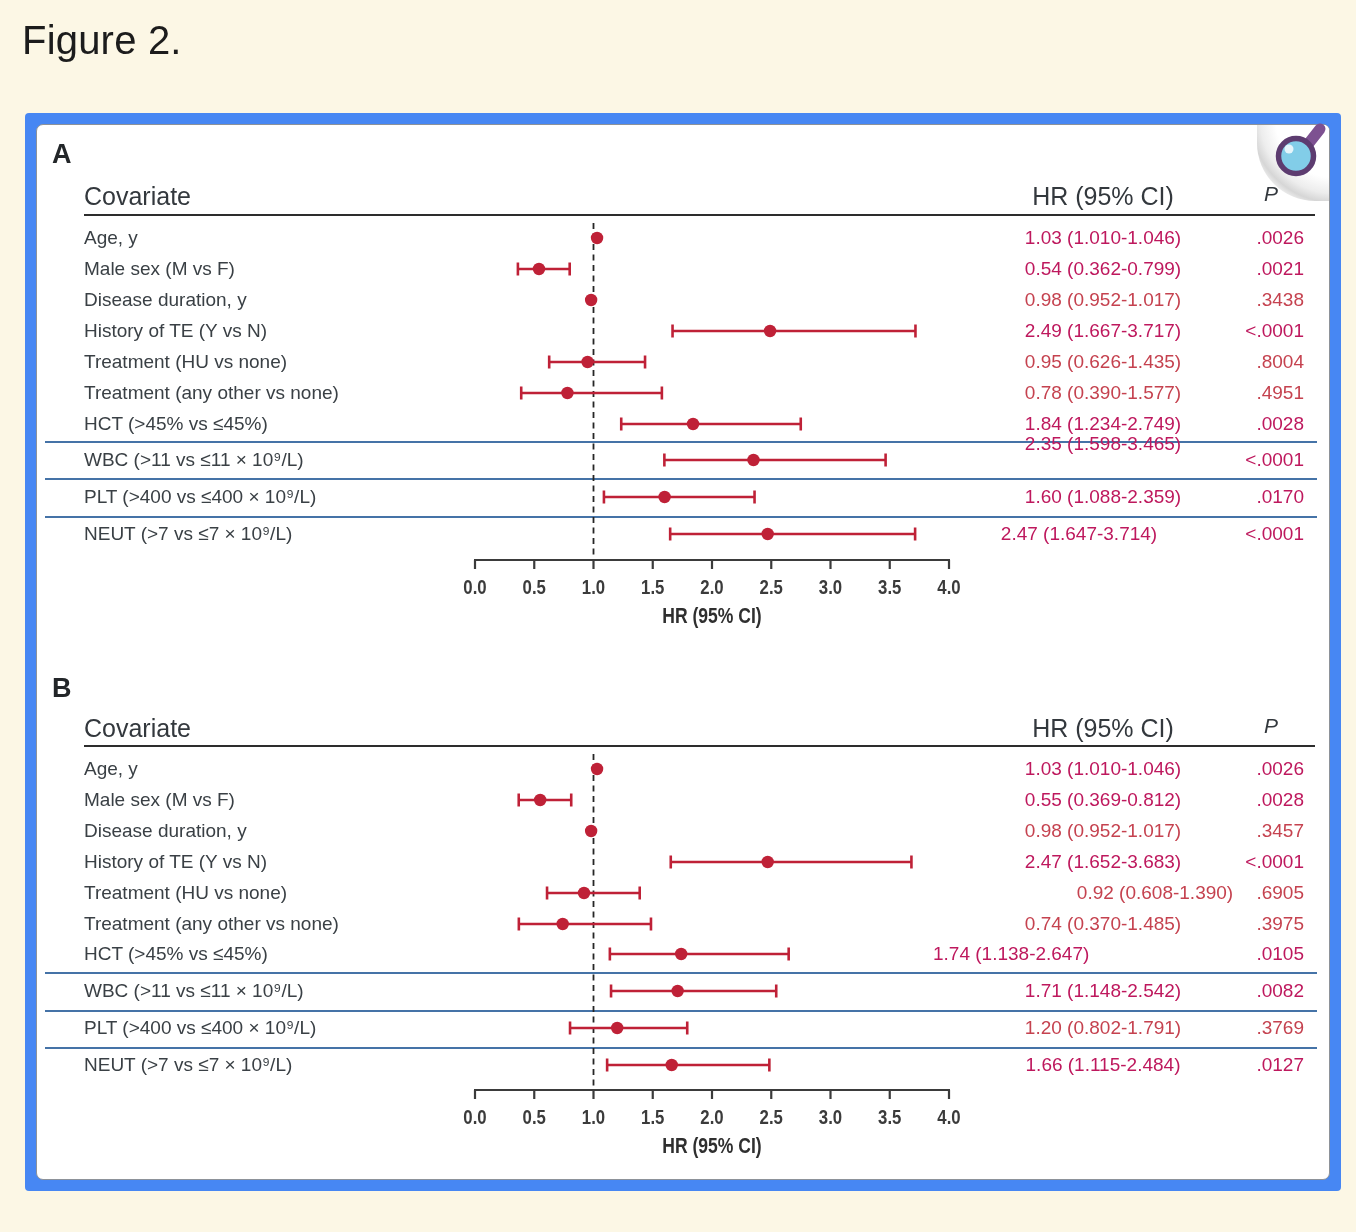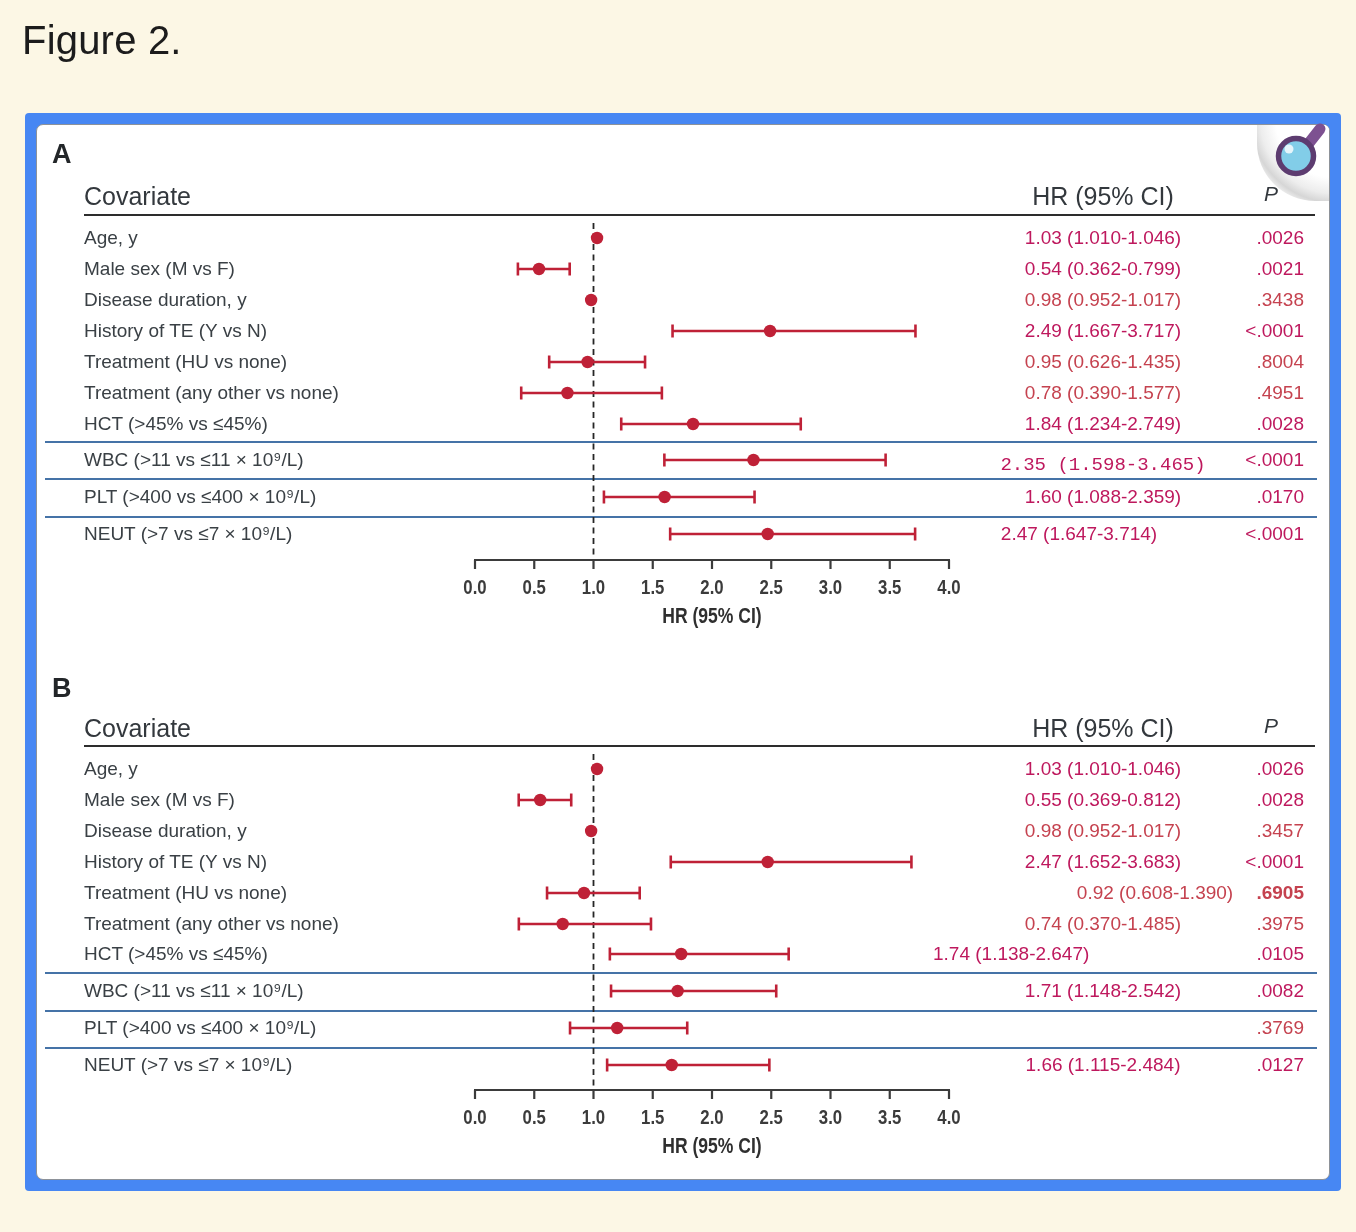--- a/index.html
+++ b/index.html
@@ -44,31 +44,32 @@
 
 <div class="frame">
   <div class="paper">
       <div class="sep" style="left: 8px; top: 922px; width: 1272px;"></div>
       <div class="sep" style="left: 8px; top: 885px; width: 1272px;"></div>
       <div class="sep" style="left: 8px; top: 847px; width: 1272px;"></div>
       <div class="row-p c-blue" style="left: 1137px; top: 927px; width: 130px; text-align: right;">.0127</div>
       <div class="row-hr c-blue" style="left: 896px; top: 927px; width: 340px; text-align: center;">1.66 (1.115-2.484)</div>
       <div class="row-label" style="left: 47px; top: 927px;">NEUT (&gt;7 vs ≤7 × 10⁹/L)</div>
       <div class="row-p c-red" style="left: 1137px; top: 890px; width: 130px; text-align: right;">.3769</div>
+      <div class="row-hr c-red" style="left: 896px; top: 890px; width: 340px; text-align: center;">1.20 (0.802-1.791)</div>
       <div class="row-label" style="left: 47px; top: 890px;">PLT (&gt;400 vs ≤400 × 10⁹/L)</div>
       <div class="row-p c-blue" style="left: 1137px; top: 853px; width: 130px; text-align: right;">.0082</div>
       <div class="row-hr c-blue" style="left: 896px; top: 853px; width: 340px; text-align: center;">1.71 (1.148-2.542)</div>
       <div class="row-label" style="left: 47px; top: 853px;">WBC (&gt;11 vs ≤11 × 10⁹/L)</div>
       <div class="row-p c-blue" style="left: 1137px; top: 816px; width: 130px; text-align: right;">.0105</div>
       <div class="row-hr c-blue" style="left: 896px; top: 816px; width: 340px; text-align: left;">1.74 (1.138-2.647)</div>
       <div class="row-label" style="left: 47px; top: 816px;">HCT (&gt;45% vs ≤45%)</div>
       <div class="row-p c-red" style="left: 1137px; top: 786px; width: 130px; text-align: right;">.3975</div>
       <div class="row-hr c-red" style="left: 896px; top: 786px; width: 340px; text-align: center;">0.74 (0.370-1.485)</div>
       <div class="row-label" style="left: 47px; top: 786px;">Treatment (any other vs none)</div>
-      <div class="row-p c-red" style="left: 1137px; top: 755px; width: 130px; text-align: right; font-weight: bold;">.6905</div>
+      <div class="row-p c-red" style="left: 1137px; top: 755px; width: 130px; text-align: right;">.6905</div>
       <div class="row-hr c-red" style="left: 948px; top: 755px; width: 340px; text-align: center;">0.92 (0.608-1.390)</div>
       <div class="row-label" style="left: 47px; top: 755px;">Treatment (HU vs none)</div>
       <div class="row-p c-blue" style="left: 1137px; top: 724px; width: 130px; text-align: right;">&lt;.0001</div>
       <div class="row-hr c-blue" style="left: 896px; top: 724px; width: 340px; text-align: center;">2.47 (1.652-3.683)</div>
       <div class="row-label" style="left: 47px; top: 724px;">History of TE (Y vs N)</div>
       <div class="row-p c-red" style="left: 1137px; top: 693px; width: 130px; text-align: right;">.3457</div>
       <div class="row-hr c-red" style="left: 896px; top: 693px; width: 340px; text-align: center;">0.98 (0.952-1.017)</div>
       <div class="row-label" style="left: 47px; top: 693px;">Disease duration, y</div>
       <div class="row-p c-blue" style="left: 1137px; top: 662px; width: 130px; text-align: right;">.0028</div>
       <div class="row-hr c-blue" style="left: 896px; top: 662px; width: 340px; text-align: center;">0.55 (0.369-0.812)</div>
@@ -84,21 +85,21 @@
       <div class="sep" style="left: 8px; top: 391px; width: 1272px;"></div>
       <div class="sep" style="left: 8px; top: 353px; width: 1272px;"></div>
       <div class="sep" style="left: 8px; top: 316px; width: 1272px;"></div>
       <div class="row-p c-blue" style="left: 1137px; top: 396px; width: 130px; text-align: right;">&lt;.0001</div>
       <div class="row-hr c-blue" style="left: 872px; top: 396px; width: 340px; text-align: center;">2.47 (1.647-3.714)</div>
       <div class="row-label" style="left: 47px; top: 396px;">NEUT (&gt;7 vs ≤7 × 10⁹/L)</div>
       <div class="row-p c-blue" style="left: 1137px; top: 359px; width: 130px; text-align: right;">.0170</div>
       <div class="row-hr c-blue" style="left: 896px; top: 359px; width: 340px; text-align: center;">1.60 (1.088-2.359)</div>
       <div class="row-label" style="left: 47px; top: 359px;">PLT (&gt;400 vs ≤400 × 10⁹/L)</div>
       <div class="row-p c-blue" style="left: 1137px; top: 322px; width: 130px; text-align: right;">&lt;.0001</div>
-      <div class="row-hr c-blue" style="left: 896px; top: 327px; width: 340px; text-align: center; font-family: Liberation Mono, monospace;">2.35 (1.598-3.465)</div>
+      <div class="row-hr c-blue" style="left: 896px; top: 306px; width: 340px; text-align: center;">2.35 (1.598-3.465)</div>
       <div class="row-label" style="left: 47px; top: 322px;">WBC (&gt;11 vs ≤11 × 10⁹/L)</div>
       <div class="row-p c-blue" style="left: 1137px; top: 286px; width: 130px; text-align: right;">.0028</div>
       <div class="row-hr c-blue" style="left: 896px; top: 286px; width: 340px; text-align: center;">1.84 (1.234-2.749)</div>
       <div class="row-label" style="left: 47px; top: 286px;">HCT (&gt;45% vs ≤45%)</div>
       <div class="row-p c-red" style="left: 1137px; top: 255px; width: 130px; text-align: right;">.4951</div>
       <div class="row-hr c-red" style="left: 896px; top: 255px; width: 340px; text-align: center;">0.78 (0.390-1.577)</div>
       <div class="row-label" style="left: 47px; top: 255px;">Treatment (any other vs none)</div>
       <div class="row-p c-red" style="left: 1137px; top: 224px; width: 130px; text-align: right;">.8004</div>
       <div class="row-hr c-red" style="left: 896px; top: 224px; width: 340px; text-align: center;">0.95 (0.626-1.435)</div>
       <div class="row-label" style="left: 47px; top: 224px;">Treatment (HU vs none)</div>

